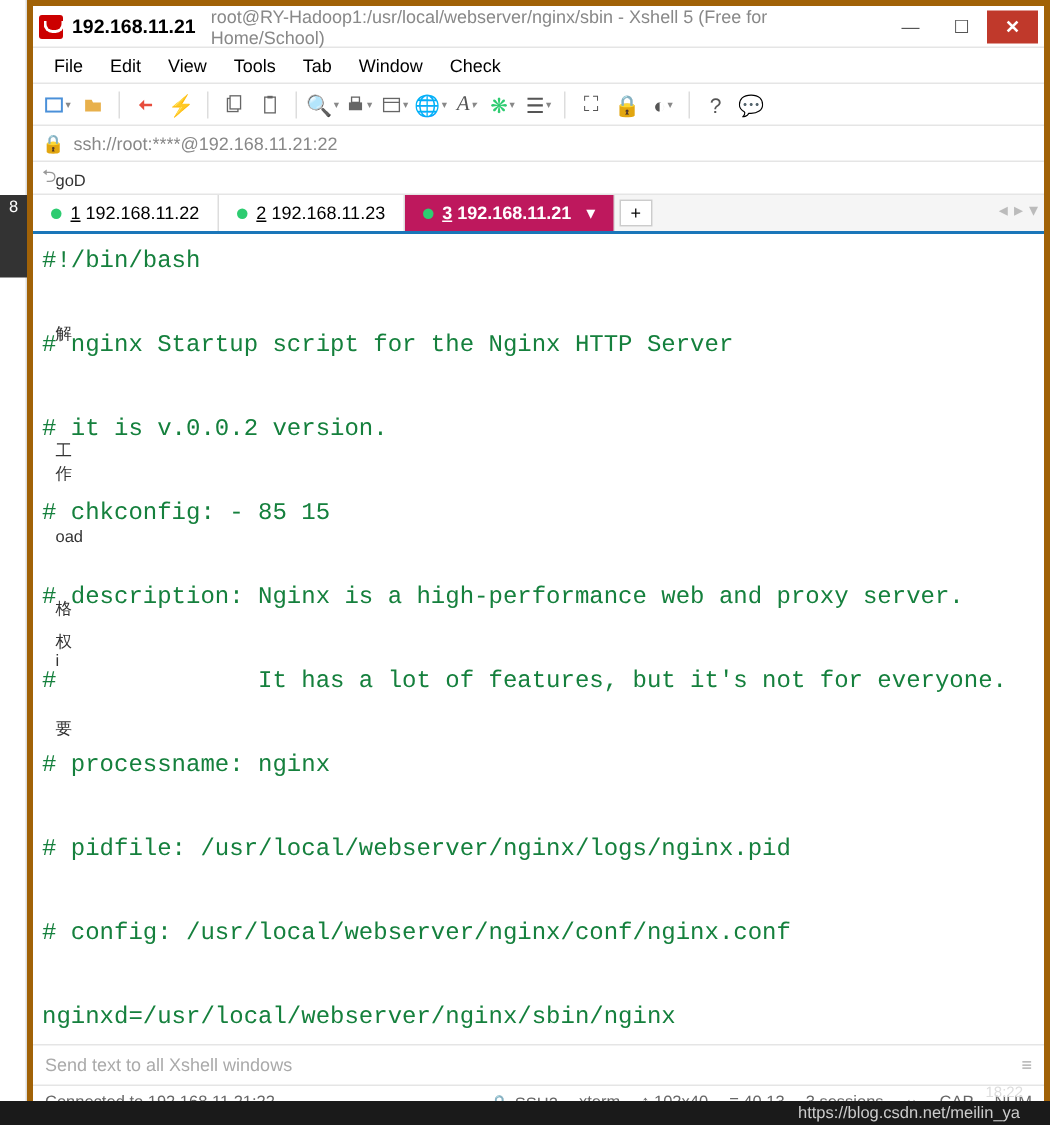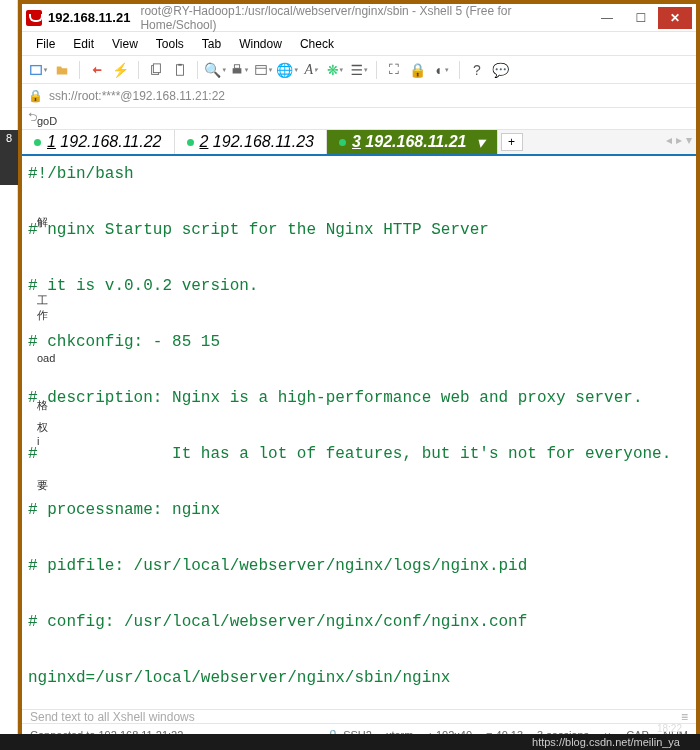--- a/index.html
+++ b/index.html
@@ -21,28 +21,28 @@
 .toolbar { display: flex; align-items: center; height: 28px; border-bottom: 1px solid #e5e5e5; padding: 0 6px; gap: 4px; }
 .tbtn { width: 20px; height: 20px; display: flex; align-items: center; justify-content: center; color: #555; cursor: pointer; font-size: 14px; }
 .tbtn svg { width: 14px; height: 14px; }
 .sep { width: 1px; height: 18px; background: #ddd; margin: 0 3px; }
 .drop::after { content: "▾"; font-size: 7px; margin-left: 1px; color: #888; }
 .addrbar { display: flex; align-items: center; height: 24px; border-bottom: 1px solid #e5e5e5; padding: 0 6px; color: #888; font-size: 12px; }
 .addrbar .lock { margin-right: 6px; }
 .hintbar { display: flex; align-items: center; height: 22px; border-bottom: 1px solid #e5e5e5; padding: 0 6px; color: #999; font-size: 12px; }
 .hintbar .arrow { margin-right: 6px; }
 .tabstrip { display: flex; align-items: stretch; height: 26px; background: #f5f5f5; border-bottom: 2px solid #1a76b9; position: relative; }
-.tab { display: flex; align-items: center; padding: 0 12px; border-right: 1px solid #ddd; background: #fff; cursor: pointer; gap: 6px; font-size: 16px; font-style: italic; }
-.tab.active { background: #4d7c0f; color: #fff; }
+.tab { display: flex; align-items: center; padding: 0 12px; border-right: 1px solid #ddd; background: #fff; cursor: pointer; gap: 6px; font-size: 12px; }
+.tab.active { background: #be185d; color: #fff; }
 .tab .dot { width: 7px; height: 7px; border-radius: 50%; background: #2ecc71; }
 .tab .underline { text-decoration: underline; }
 .tab-add { width: 22px; display: flex; align-items: center; justify-content: center; border: 1px solid #ccc; margin: 3px; cursor: pointer; background: #fff; }
 .tab-nav { position: absolute; right: 4px; top: 3px; display: flex; gap: 4px; color: #bbb; }
 .terminal { flex: 1; background: #fff; padding: 4px 12px 4px 6px; font-family: Consolas, "Courier New", monospace; font-size: 16px; color: #15803d; line-height: 1.75; overflow: hidden; white-space: pre; }
-.inputbar { height: 15px; border-top: 1px solid #e5e5e5; border-bottom: 1px solid #e5e5e5; display: flex; align-items: center; padding: 0 8px; color: #aaa; font-size: 12px; }
+.inputbar { height: 28px; border-top: 1px solid #e5e5e5; border-bottom: 1px solid #e5e5e5; display: flex; align-items: center; padding: 0 8px; color: #aaa; font-size: 12px; }
 .inputbar .to { margin-left: auto; color: #aaa; }
 .statusbar { height: 22px; display: flex; align-items: center; padding: 0 8px; font-size: 11px; color: #666; gap: 14px; }
 .statusbar .right { margin-left: auto; display: flex; gap: 14px; align-items: center; }
 .watermark { position: absolute; right: 20px; bottom: 2px; color: #ccc; font-size: 11px; z-index: 5; }
 .bottom-dark { position: absolute; left: 0; bottom: 0; width: 700px; height: 16px; background: #1a1a1a; z-index: 4; }
 .clock { position: absolute; right: 18px; bottom: 16px; color: #ddd; font-size: 10px; z-index: 6; }
 </style>
 </head>
 <body>
 

